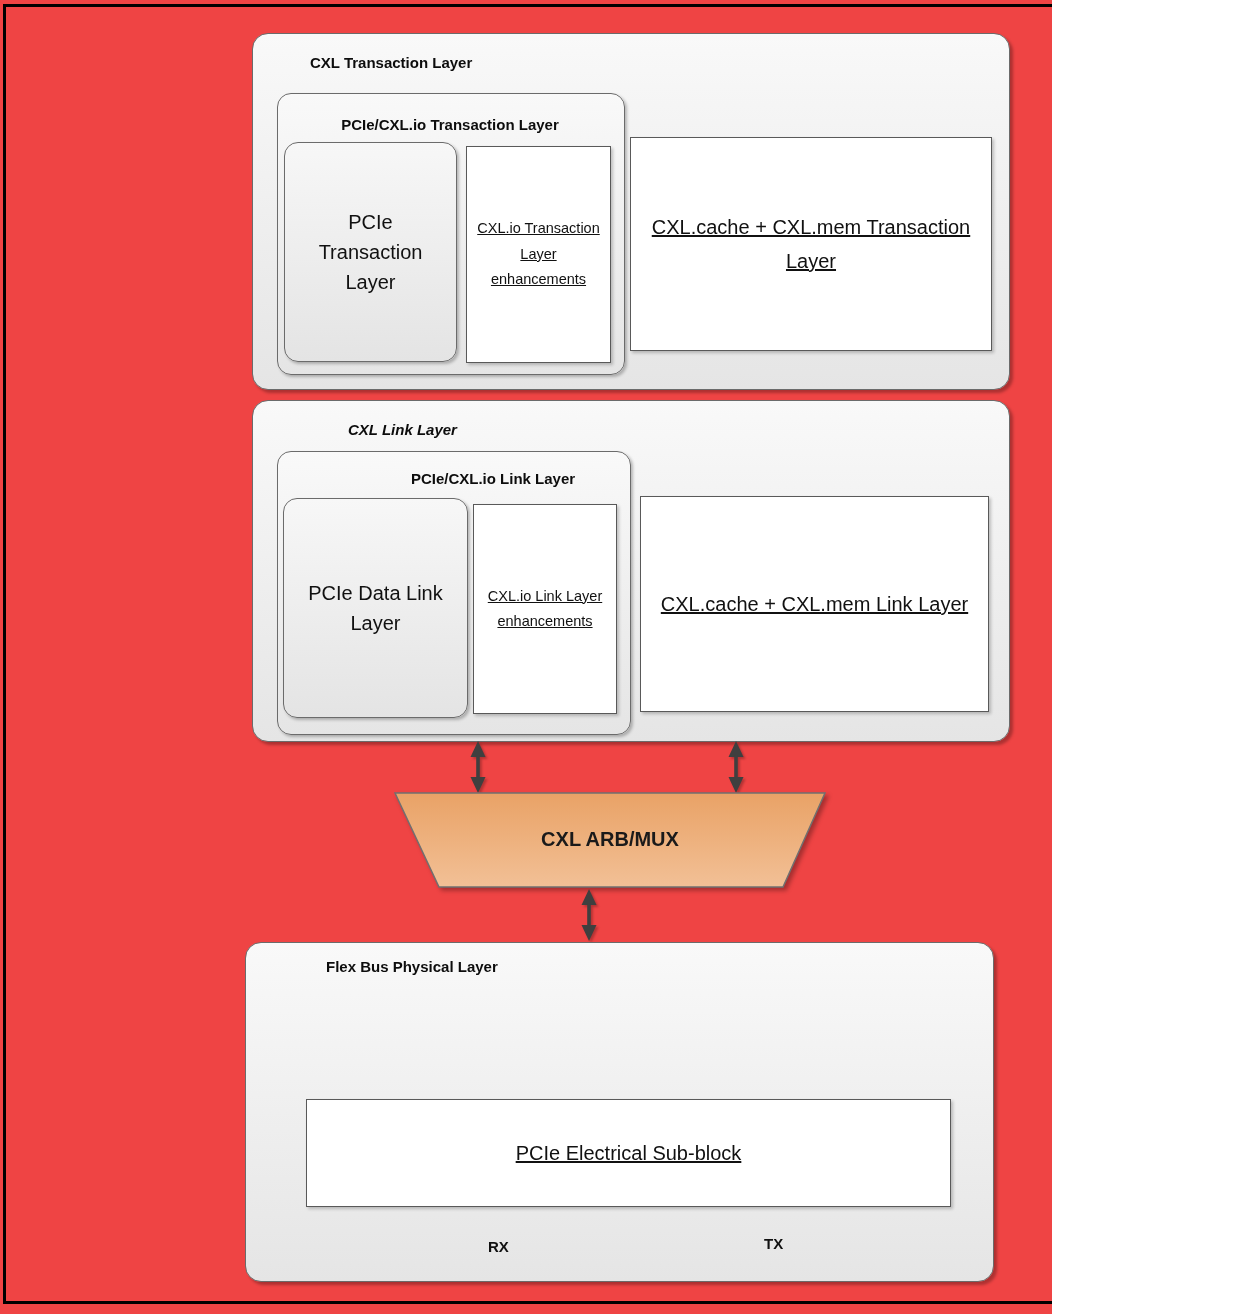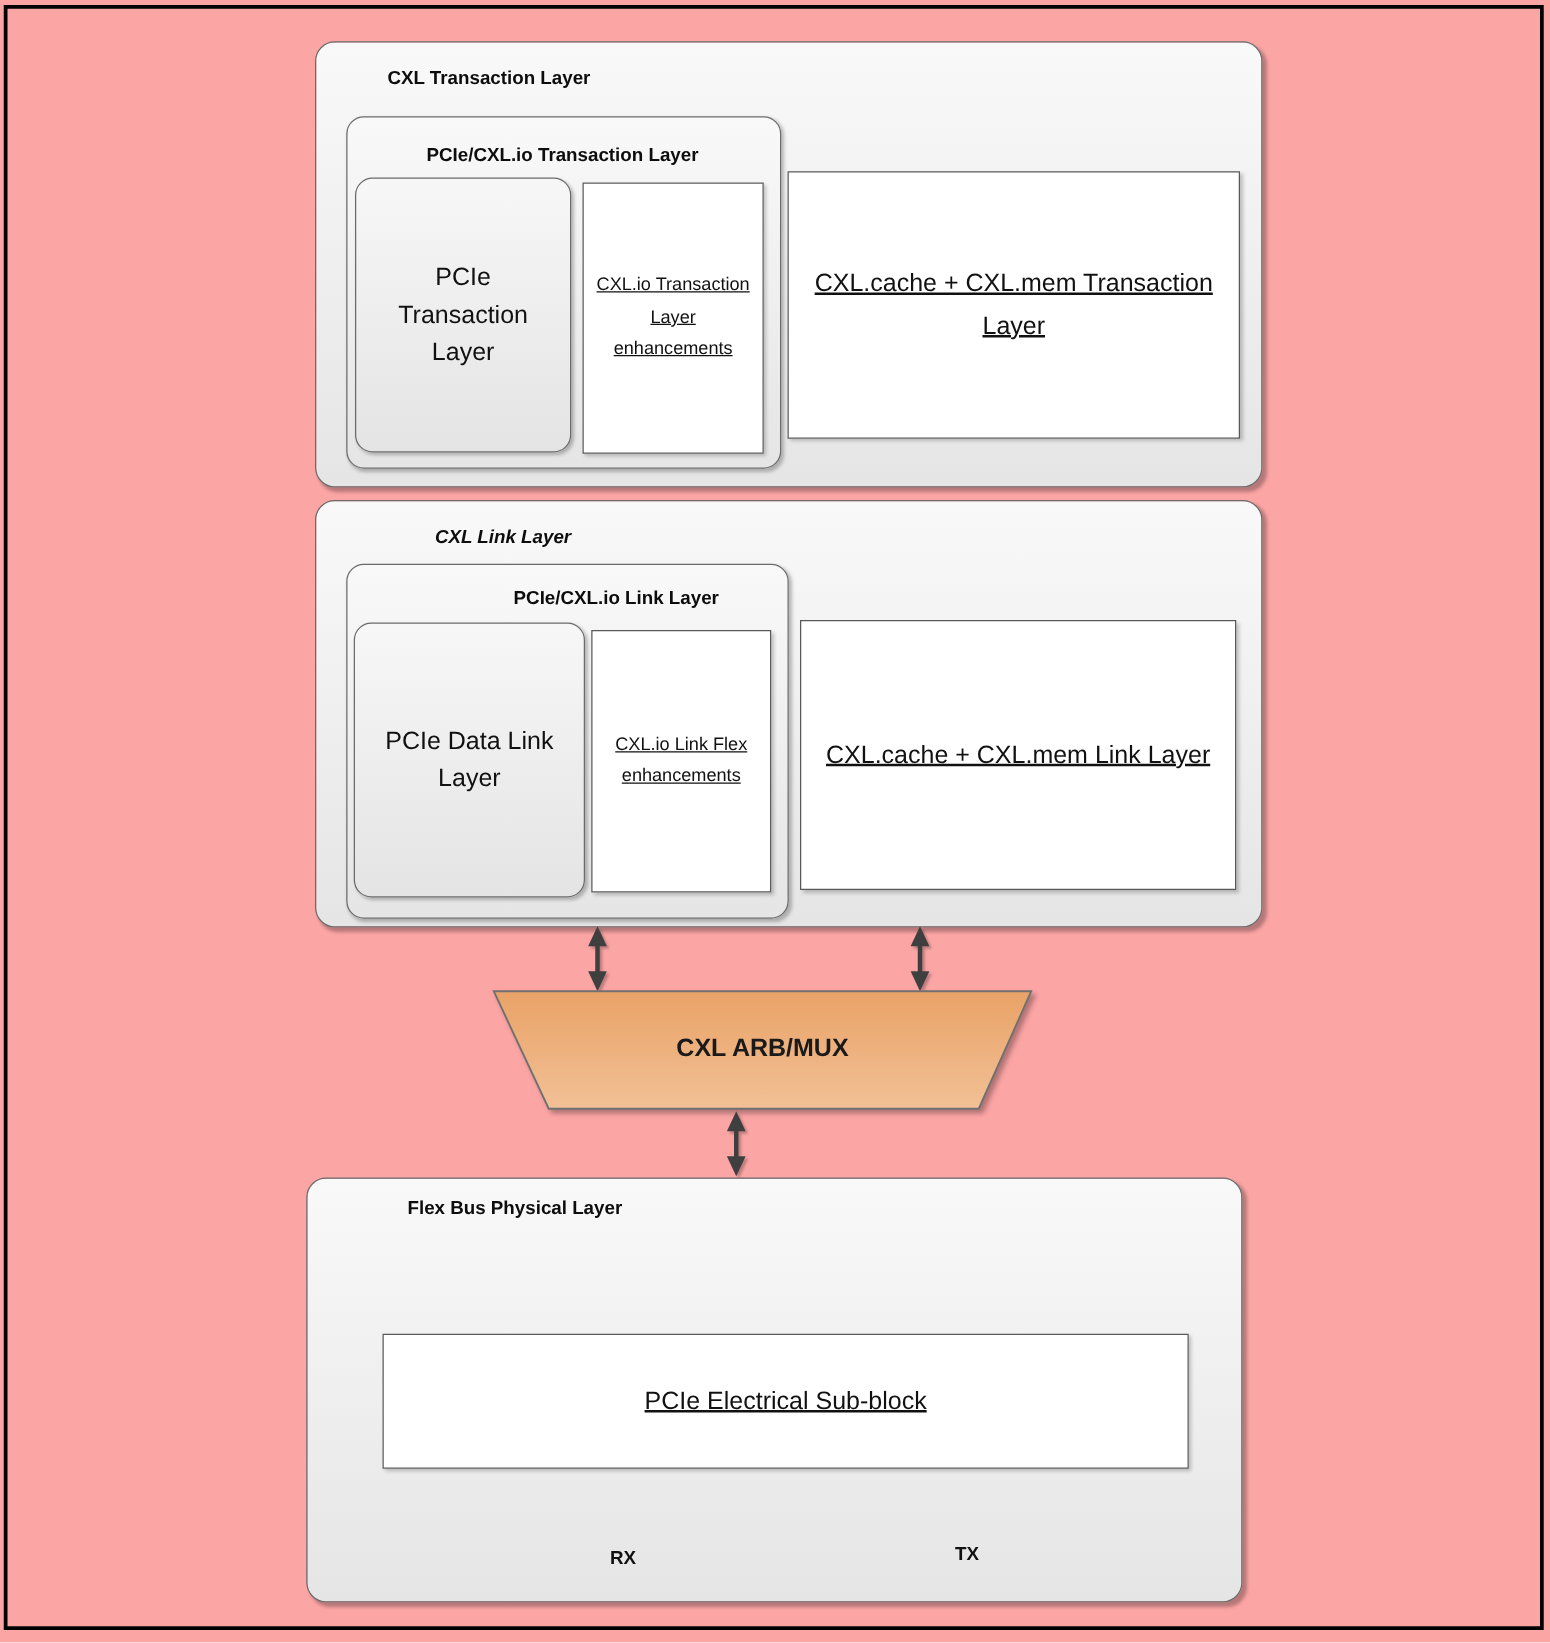--- a/index.html
+++ b/index.html
@@ -4,23 +4,23 @@
 <style>
   html, body {
     margin: 0;
     padding: 0;
     background: #ffffff;
     font-family: "Liberation Sans", "DejaVu Sans", sans-serif;
     color: #111111;
   }
   #canvas {
     position: relative;
-    width: 1240px;
+    width: 1052px;
     height: 1314px;
-    background: #fca5a5;
+    background: #ef4444;
     overflow: hidden;
   }
   #page-border {
     position: absolute;
     left: 3px; top: 4px;
     width: 1226px; height: 1294px;
     border: 3px solid var(--page-border, #000000);
   }
   .container {
     position: absolute;
@@ -116,21 +116,21 @@
   <div class="white-box big-text" style="left:630px; top:137px; width:362px; height:214px;">CXL.cache + CXL.mem Transaction Layer</div>
 
   <div class="container" style="left:252px; top:400px; width:756px; height:340px;"></div>
   <div class="section-label" style="left:348px; top:421px;font-style:italic;">CXL Link Layer</div>
 
   <div class="container inner" style="left:277px; top:451px; width:352px; height:282px;"></div>
   <div class="inner-label" style="left:277px; top:470px; width:352px;padding-left:40px;">PCIe/CXL.io Link Layer</div>
 
   <div class="gray-box" style="left:283px; top:498px; width:185px; height:220px;">PCIe Data Link Layer</div>
 
-  <div class="white-box small-text" style="left:473px; top:504px; width:144px; height:210px;">CXL.io Link Flex enhancements</div>
+  <div class="white-box small-text" style="left:473px; top:504px; width:144px; height:210px;">CXL.io Link Layer enhancements</div>
 
   <div class="white-box big-text" style="left:640px; top:496px; width:349px; height:216px;">CXL.cache + CXL.mem Link Layer</div>
 
   <svg class="varrow" style="left:469px; top:741px;" width="18" height="52" viewBox="0 0 18 52">
     <polygon points="9,0 1.5,16 16.5,16"></polygon>
     <rect x="7.2" y="14" width="3.6" height="24"></rect>
     <polygon points="9,52 1.5,36 16.5,36"></polygon>
   </svg>
   <svg class="varrow" style="left:727px; top:741px;" width="18" height="52" viewBox="0 0 18 52">
     <polygon points="9,0 1.5,16 16.5,16"></polygon>
@@ -154,17 +154,17 @@
   <svg class="varrow" style="left:580px; top:889px;" width="18" height="52" viewBox="0 0 18 52">
     <polygon points="9,0 1.5,16 16.5,16"></polygon>
     <rect x="7.2" y="14" width="3.6" height="24"></rect>
     <polygon points="9,52 1.5,36 16.5,36"></polygon>
   </svg>
 
   <div class="container" style="left:245px; top:942px; width:747px; height:338px;"></div>
   <div class="section-label" style="left:326px; top:958px;">Flex Bus Physical Layer</div>
 
 
-  <div class="white-box big-text" style="left:306px; top:1067px; width:645px; height:108px;">PCIe Electrical Sub-block</div>
+  <div class="white-box big-text" style="left:306px; top:1099px; width:645px; height:108px;">PCIe Electrical Sub-block</div>
 
   <div class="corner-label" style="left:488px; top:1238px;">RX</div>
   <div class="corner-label" style="left:764px; top:1235px;">TX</div>
 </div>
 
 </body></html>

